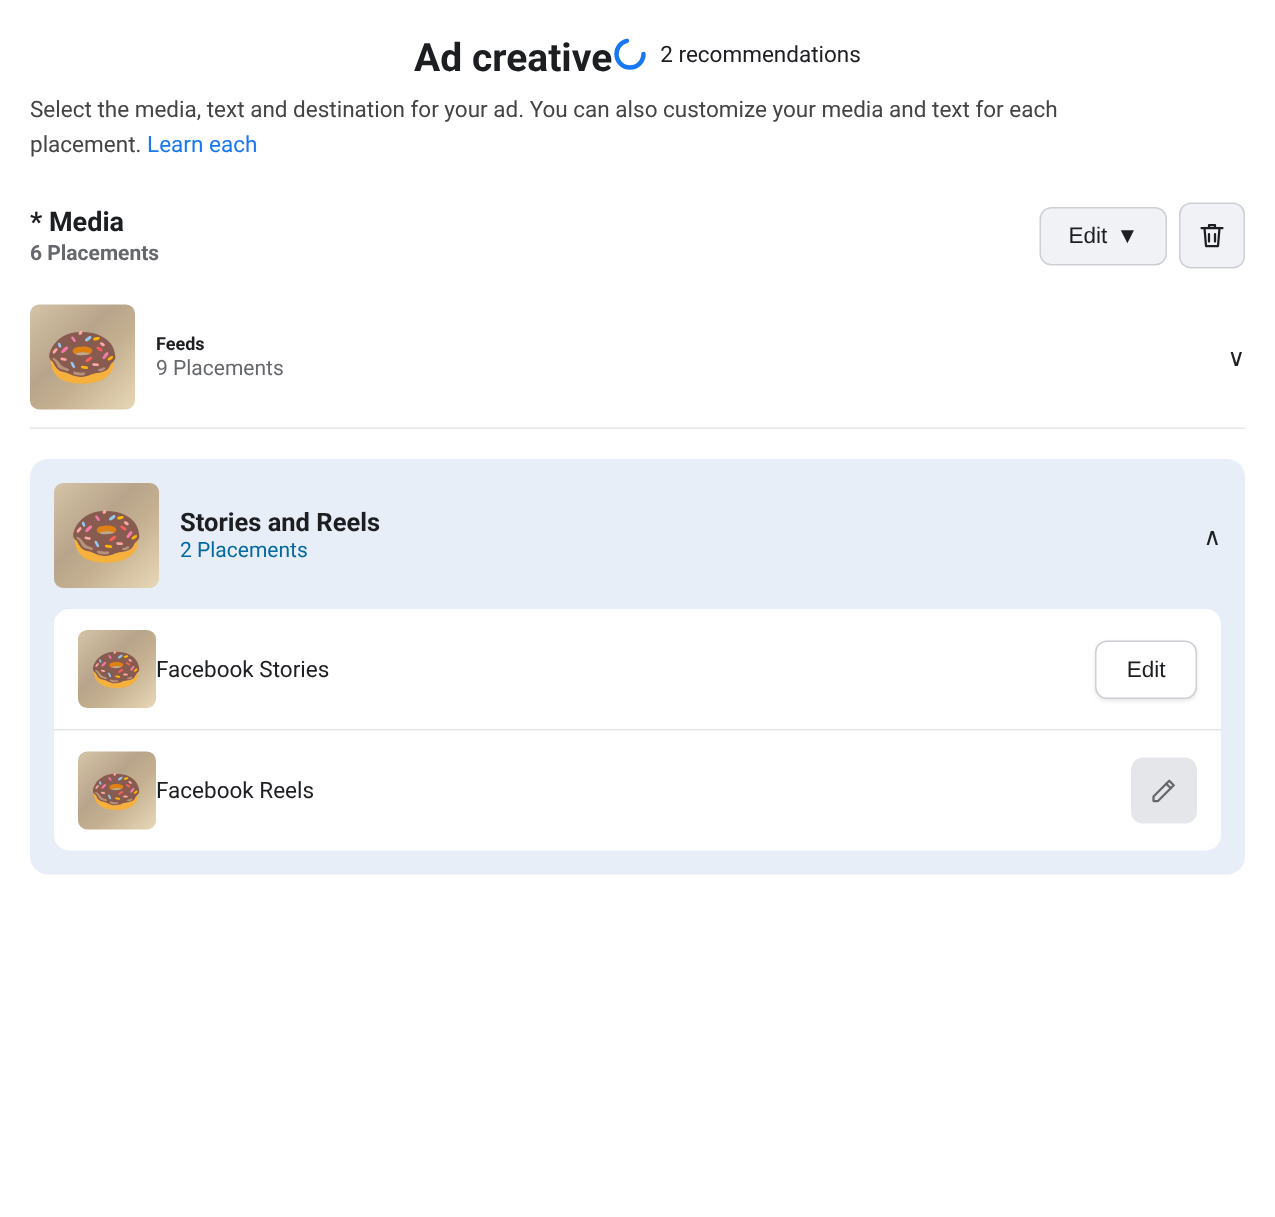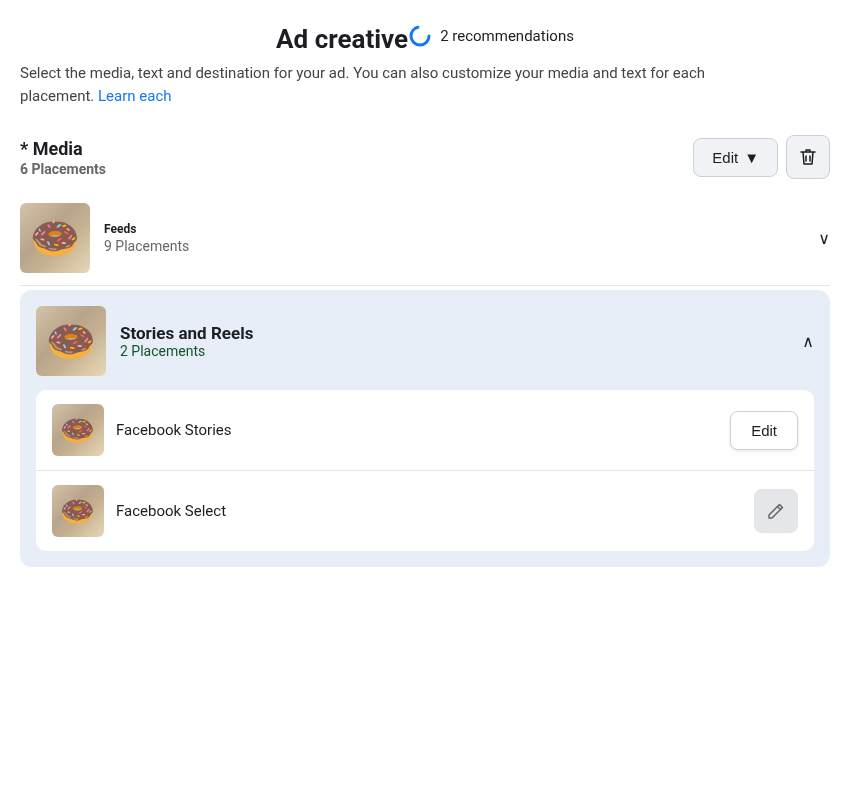--- a/index.html
+++ b/index.html
@@ -186,21 +186,21 @@
       font-size: 16px;
       color: #1c1e21;
       cursor: pointer;
     }
 
     
     .expanded-section {
       background: #e8eef8;
       border-radius: 12px;
       padding: 16px;
-      margin-top: 4px;
+      margin-top: 20px;
     }
 
     .expanded-header {
       display: flex;
       align-items: center;
       justify-content: space-between;
       margin-bottom: 14px;
     }
 
     .expanded-header-left {
@@ -210,21 +210,21 @@
     }
 
     .expanded-header .placement-name {
       font-size: 17px;
       font-weight: 700;
       color: #1c1e21;
     }
 
     .expanded-header .placement-count {
       font-size: 14px;
-      color: #14532d;
+      color: #0369a1;
     }
 
     .sub-items-container {
       background: #fff;
       border-radius: 10px;
       overflow: hidden;
     }
 
     .sub-item {
       display: flex;
@@ -234,21 +234,20 @@
       border-bottom: 1px solid #e4e6ea;
     }
 
     .sub-item:last-child {
       border-bottom: none;
     }
 
     .sub-item-left {
       display: flex;
       align-items: center;
-      gap: 12px;
     }
 
     .sub-item-thumb {
       width: 52px;
       height: 52px;
       border-radius: 6px;
       overflow: hidden;
       flex-shrink: 0;
     }
 
@@ -352,21 +351,21 @@
           <div class="sub-item-left">
             <div class="sub-item-thumb donut-small"></div>
             <span class="sub-item-name">Facebook Stories</span>
           </div>
           <button class="sub-edit-btn">Edit</button>
         </div>
 
         <div class="sub-item">
           <div class="sub-item-left">
             <div class="sub-item-thumb donut-small"></div>
-            <span class="sub-item-name">Facebook Select</span>
+            <span class="sub-item-name">Facebook Reels</span>
           </div>
           <button class="sub-pencil-btn">
             <svg width="18" height="18" viewBox="0 0 18 18" fill="none">
               <path d="M12.5 2.5l3 3L5 16H2v-3L12.5 2.5z" stroke="#65676b" stroke-width="1.5" stroke-linecap="round" stroke-linejoin="round"></path>
               <path d="M10.5 4.5l3 3" stroke="#65676b" stroke-width="1.5" stroke-linecap="round"></path>
             </svg>
           </button>
         </div>
 
       </div>

